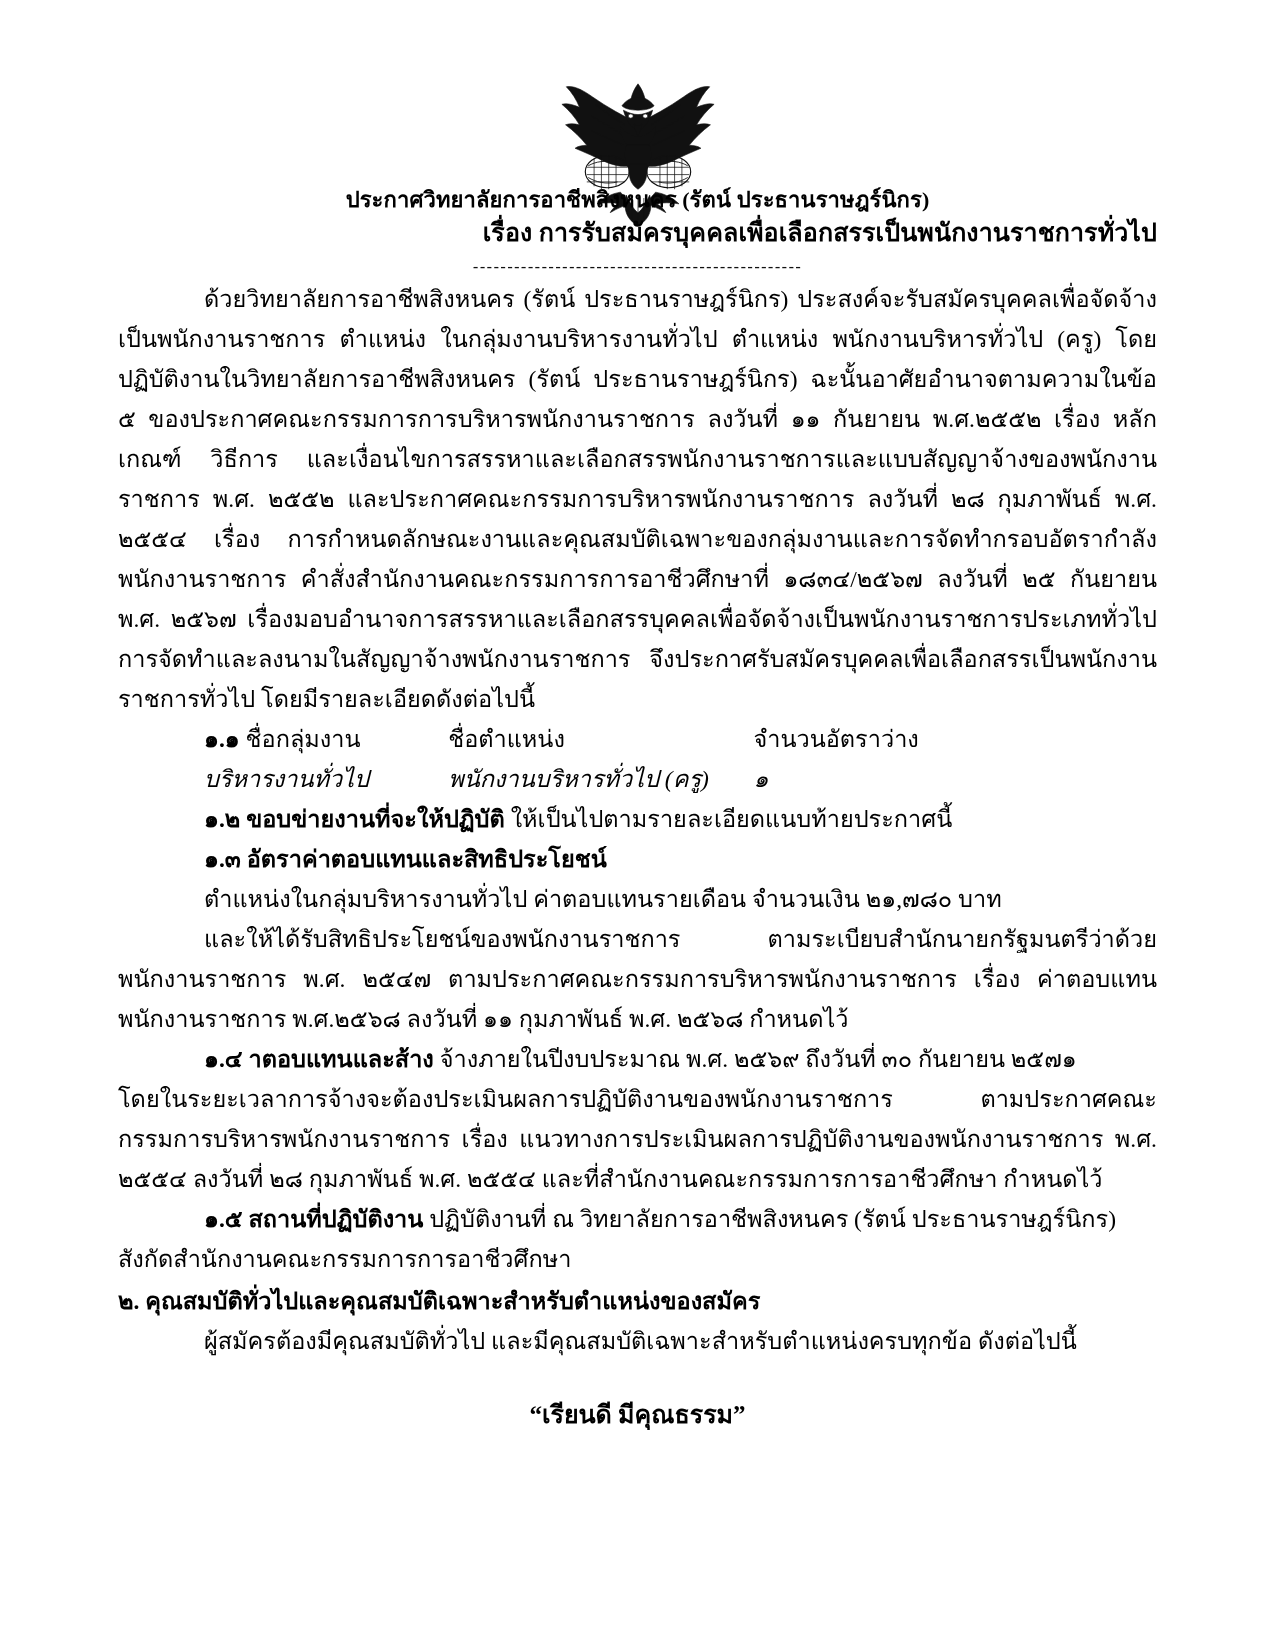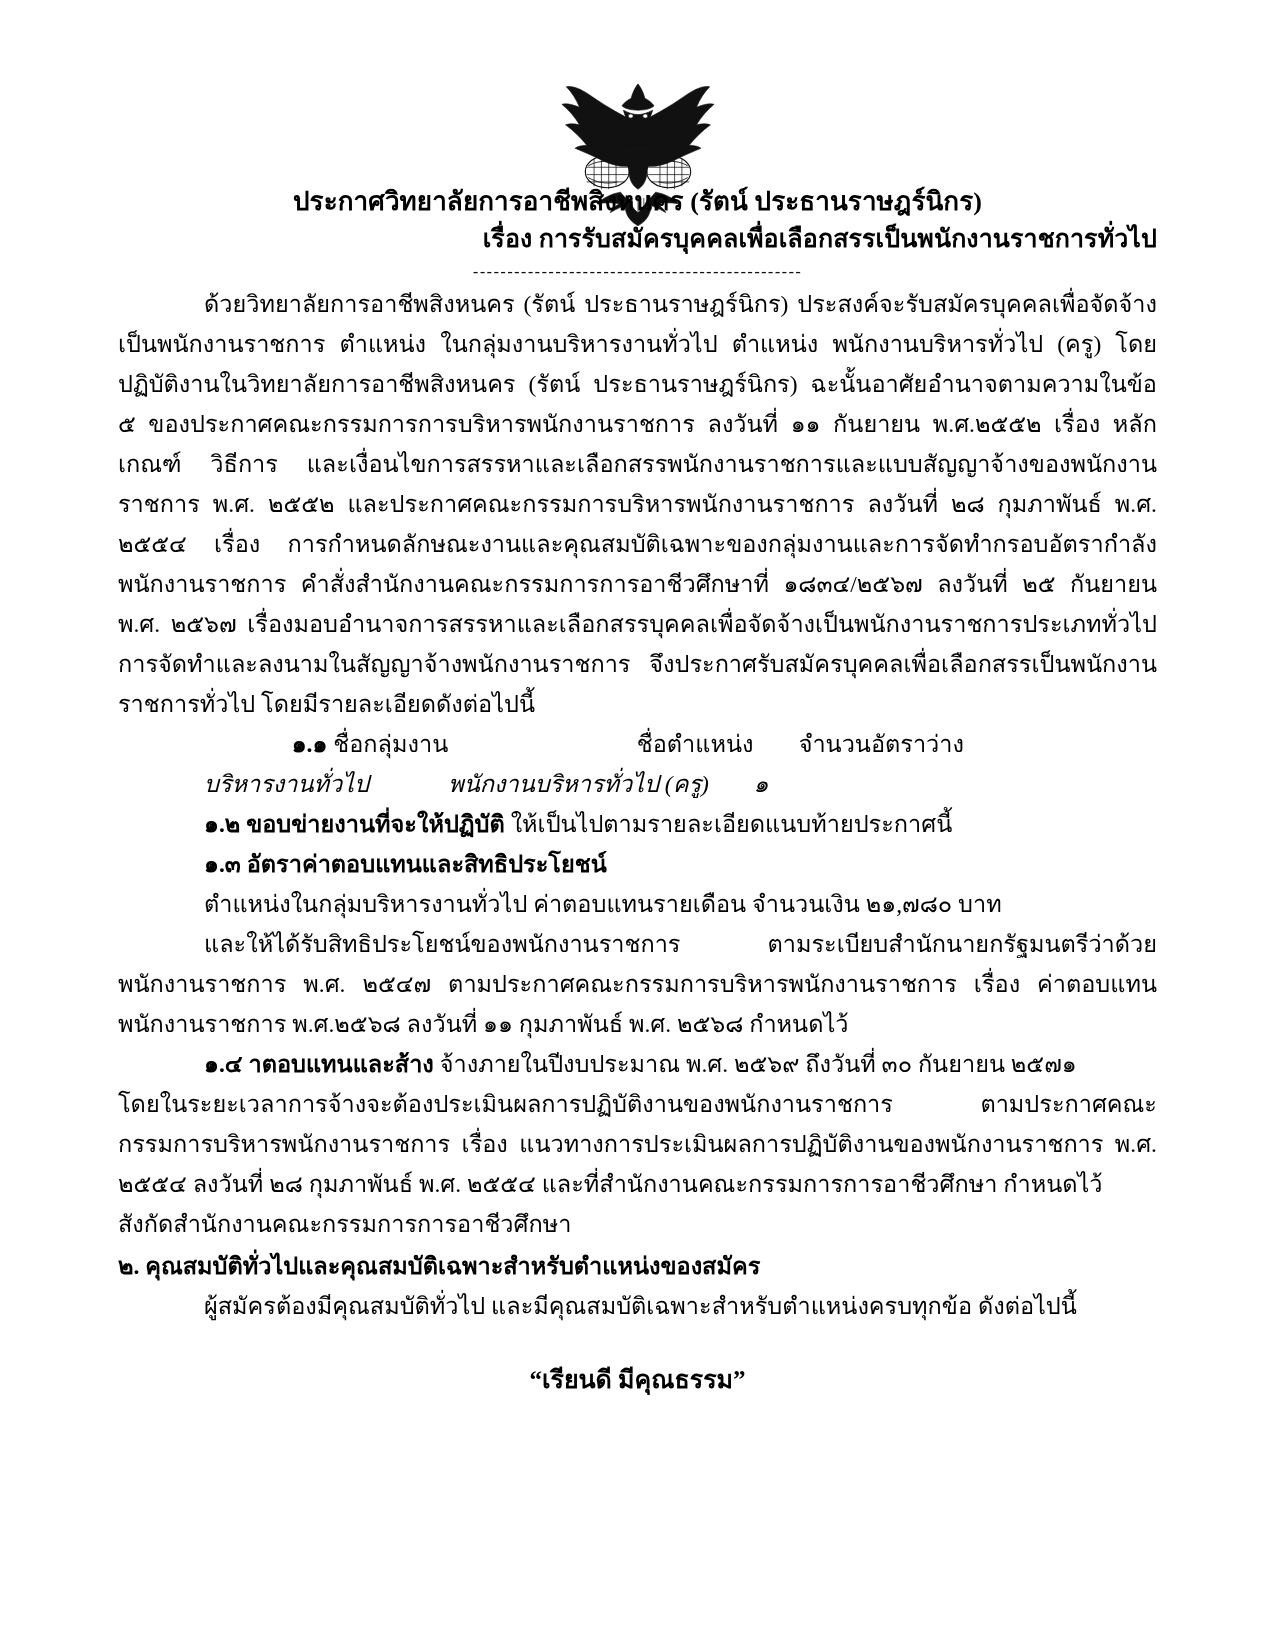--- a/index.html
+++ b/index.html
@@ -37,21 +37,21 @@
     height: 150px;
     display: block;
   }
 
   
   .title-block {
     text-align: center;
     margin-top: 14px;
   }
   .doc-title {
-    font-size: 26px;
+    font-size: 22px;
     font-weight: bold;
     line-height: 1.42;
     letter-spacing: 0.1px;
   }
   .doc-subtitle {
     font-size: 25px;
     font-weight: bold;
     line-height: 1.42;
     letter-spacing: 0.1px;
     text-align: right;
@@ -95,21 +95,21 @@
   
   .job-table {
     margin-left: 86px;
     width: 760px;
     border-collapse: collapse;
     font-size: 23.5px;
     line-height: 40px;
   }
   .job-table th {
     font-weight: normal;
-    text-align: right;
+    text-align: left;
     padding: 0;
   }
   .job-table td {
     text-align: left;
     padding: 0;
     font-style: italic;
   }
   .col-a { width: 232px; }
   .col-b { width: 290px; }
   .col-c { width: 200px; text-align: center; }
@@ -223,20 +223,25 @@
     <div class="indent-text">ตำแหน่งในกลุ่มบริหารงานทั่วไป ค่าตอบแทนรายเดือน จำนวนเงิน  ๒๑,๗๘๐ บาท</div>
     <p class="para para-indent" style="margin:0;">และให้ได้รับสิทธิประโยชน์ของพนักงานราชการ ตามระเบียบสำนักนายกรัฐมนตรีว่าด้วยพนักงานราชการ พ.ศ. ๒๕๔๗ ตามประกาศคณะกรรมการบริหารพนักงานราชการ เรื่อง ค่าตอบแทนพนักงานราชการ พ.ศ.๒๕๖๘ ลงวันที่ ๑๑ กุมภาพันธ์ พ.ศ. ๒๕๖๘ กำหนดไว้</p>
 
     <div class="lvl2">
       <span class="lvl2-head">๑.๔</span>
       <span class="lvl2-head">าตอบแทนและส้าง</span>
       <span>จ้างภายในปีงบประมาณ พ.ศ. ๒๕๖๙ ถึงวันที่ ๓๐ กันยายน ๒๕๗๑</span>
     </div>
     <p class="para" style="margin:0;">โดยในระยะเวลาการจ้างจะต้องประเมินผลการปฏิบัติงานของพนักงานราชการ ตามประกาศคณะกรรมการบริหารพนักงานราชการ เรื่อง แนวทางการประเมินผลการปฏิบัติงานของพนักงานราชการ พ.ศ. ๒๕๕๔ ลงวันที่ ๒๘ กุมภาพันธ์ พ.ศ. ๒๕๕๔ และที่สำนักงานคณะกรรมการการอาชีวศึกษา กำหนดไว้</p>
 
+    <div class="lvl2">
+      <span class="lvl2-head">๑.๕</span>
+      <span class="lvl2-head">สถานที่ปฏิบัติงาน</span>
+      <span>ปฏิบัติงานที่ ณ วิทยาลัยการอาชีพสิงหนคร (รัตน์ ประธานราษฎร์นิกร)</span>
+    </div>
     <div>สังกัดสำนักงานคณะกรรมการการอาชีวศึกษา</div>
 
     <div class="heading-1">๒.  คุณสมบัติทั่วไปและคุณสมบัติเฉพาะสำหรับตำแหน่งของสมัคร</div>
     <div class="indent-text">ผู้สมัครต้องมีคุณสมบัติทั่วไป และมีคุณสมบัติเฉพาะสำหรับตำแหน่งครบทุกข้อ ดังต่อไปนี้</div>
 
     <div class="motto">“เรียนดี  มีคุณธรรม”</div>
 
   </div>
 </div>
 

